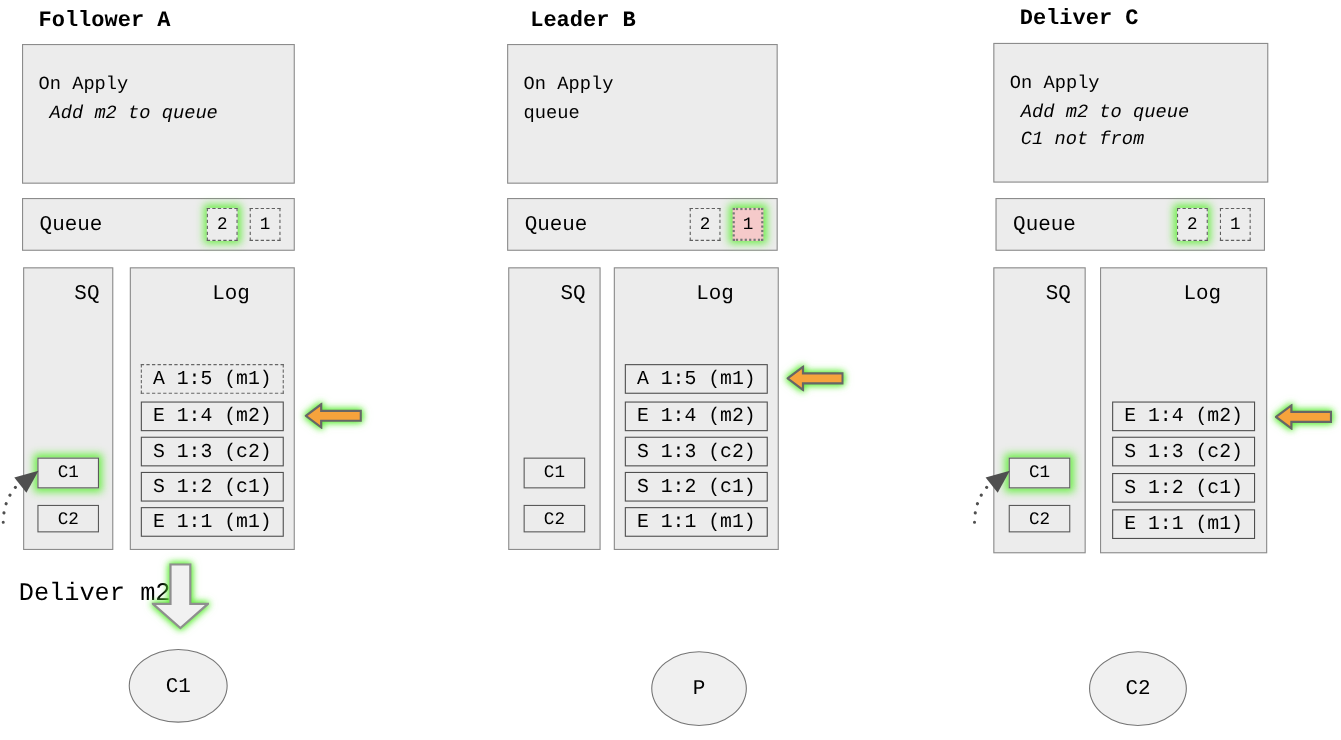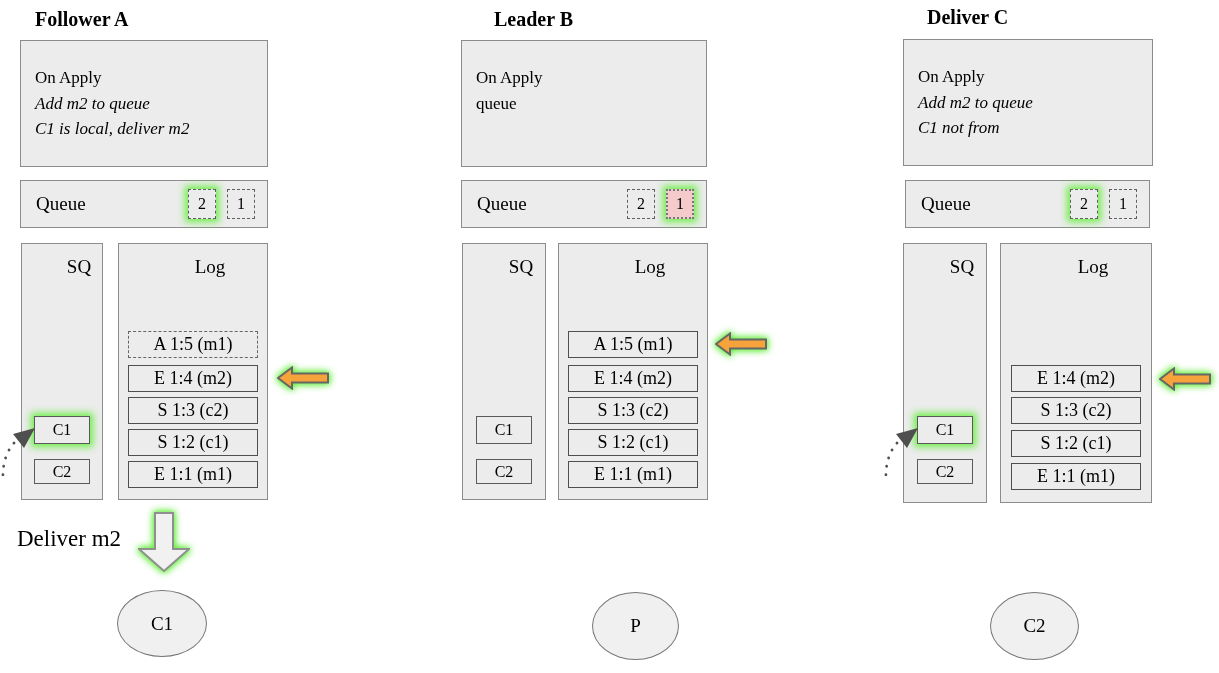--- a/index.html
+++ b/index.html
@@ -1,27 +1,27 @@
 <!DOCTYPE html>
 <html><head>
 <meta charset="utf-8">
 <style>
   html,body { margin:0; padding:0; background:#ffffff; }
   .canvas {
     position:relative; width:1219px; height:673px; background:#ffffff;
-    font-family:Liberation Serif, serif; color:#000; overflow:hidden;
+    font-family:Liberation Mono, monospace; color:#000; overflow:hidden;
   }
   .abs { position:absolute; }
   .title { position:absolute; font-size:20px; font-weight:bold; white-space:nowrap; }
   .panel {
     position:absolute; background:#ececec; border:1.5px solid #8c8c8c;
     box-sizing:border-box;
   }
   .onapply { padding:24px 14px; font-size:17px; line-height:25.5px; }
-  .italic { font-style:italic; }
+  .italic { font-style:italic;margin-left:10px; }
   .queue-panel { display:flex; align-items:center; }
   .queue-label { flex:1; font-size:19px; padding-left:15px; }
   .slots { display:flex; gap:11px; padding-right:12px; }
   .slot {
     width:28px; height:30px; box-sizing:border-box; background:#ececec;
     border:1.6px dashed #5f5f5f; display:flex; align-items:center; justify-content:center;
     font-size:16px;
   }
   .slot.pink { background:#f5caca; border:2px dotted #777777; }
   .glow { box-shadow:0 0 7px 3px rgba(96,238,56,0.9); }
@@ -47,21 +47,20 @@
 </head>
 <body>
 
 <div class="canvas">
 
   <div class="title" style="left:35px;top:8px">Follower A</div>
 
   <div class="panel onapply" style="left:20px;top:40px;width:248px;height:127px">
     <div>On Apply</div>
     <div class="italic">Add m2 to queue</div>
-    <div class="italic">C1 is local, deliver m2</div>
   </div>
 
   <div class="panel queue-panel" style="left:20px;top:180px;width:248px;height:48px">
     <div class="queue-label">Queue</div>
     <div class="slots">
       <div class="slot glow">2</div>
       <div class="slot">1</div>
     </div>
   </div>
 
@@ -90,21 +89,21 @@
   </svg>
 
   <div class="deliver-label" style="left:17px;top:526px">Deliver m2</div>
 
   <svg class="abs arrow-glow" style="left:138px;top:512px" width="52" height="61" viewBox="0 0 52 61">
     <polygon points="17,1 35,1 35,37 51,37 26,59 1,37 17,37" stroke="#8f8f8f" stroke-width="2" fill="#f1f1f1"></polygon>
   </svg>
 
   <div class="node" style="left:117px;top:590px;width:88px;height:65px">C1</div>
 
-  <div class="title" style="left:494px;top:8px">Leader B</div>
+  <div class="title" style="left:482px;top:8px">Leader B</div>
 
   <div class="panel onapply" style="left:461px;top:40px;width:246px;height:127px">
     <div>On Apply</div>
     <div>queue</div>
   </div>
 
   <div class="panel queue-panel" style="left:461px;top:180px;width:246px;height:48px">
     <div class="queue-label">Queue</div>
     <div class="slots">
       <div class="slot">2</div>

